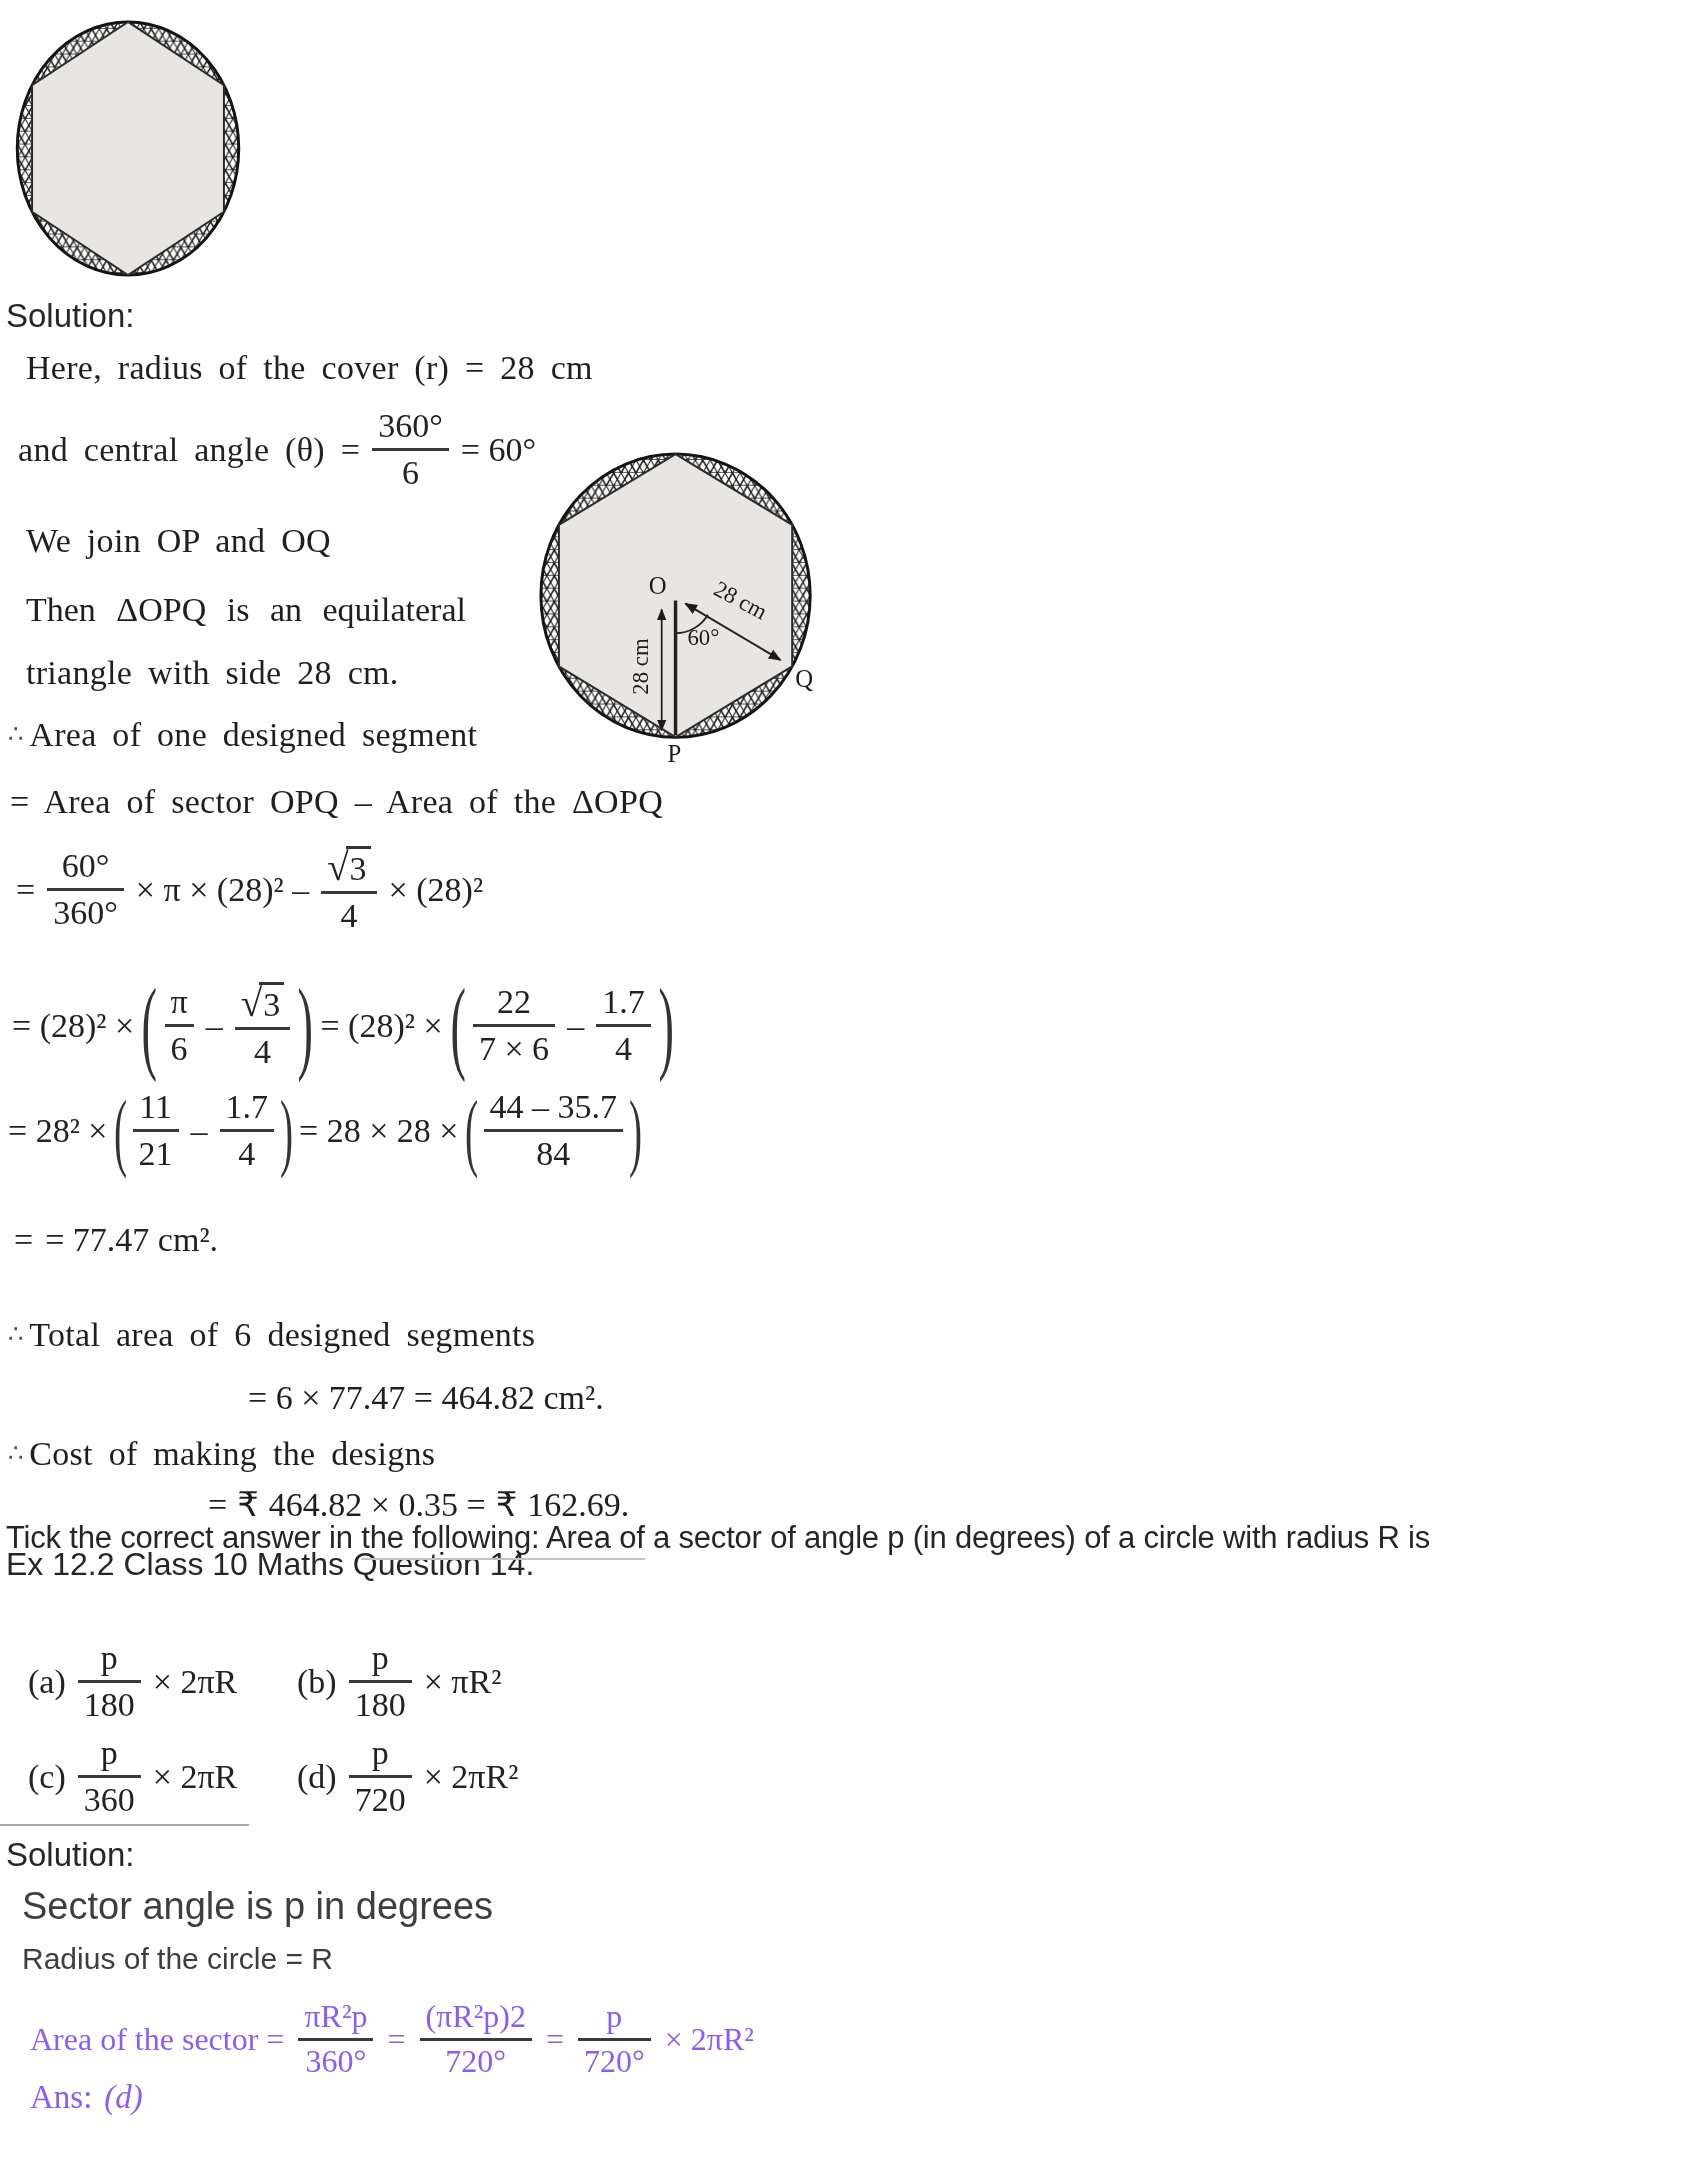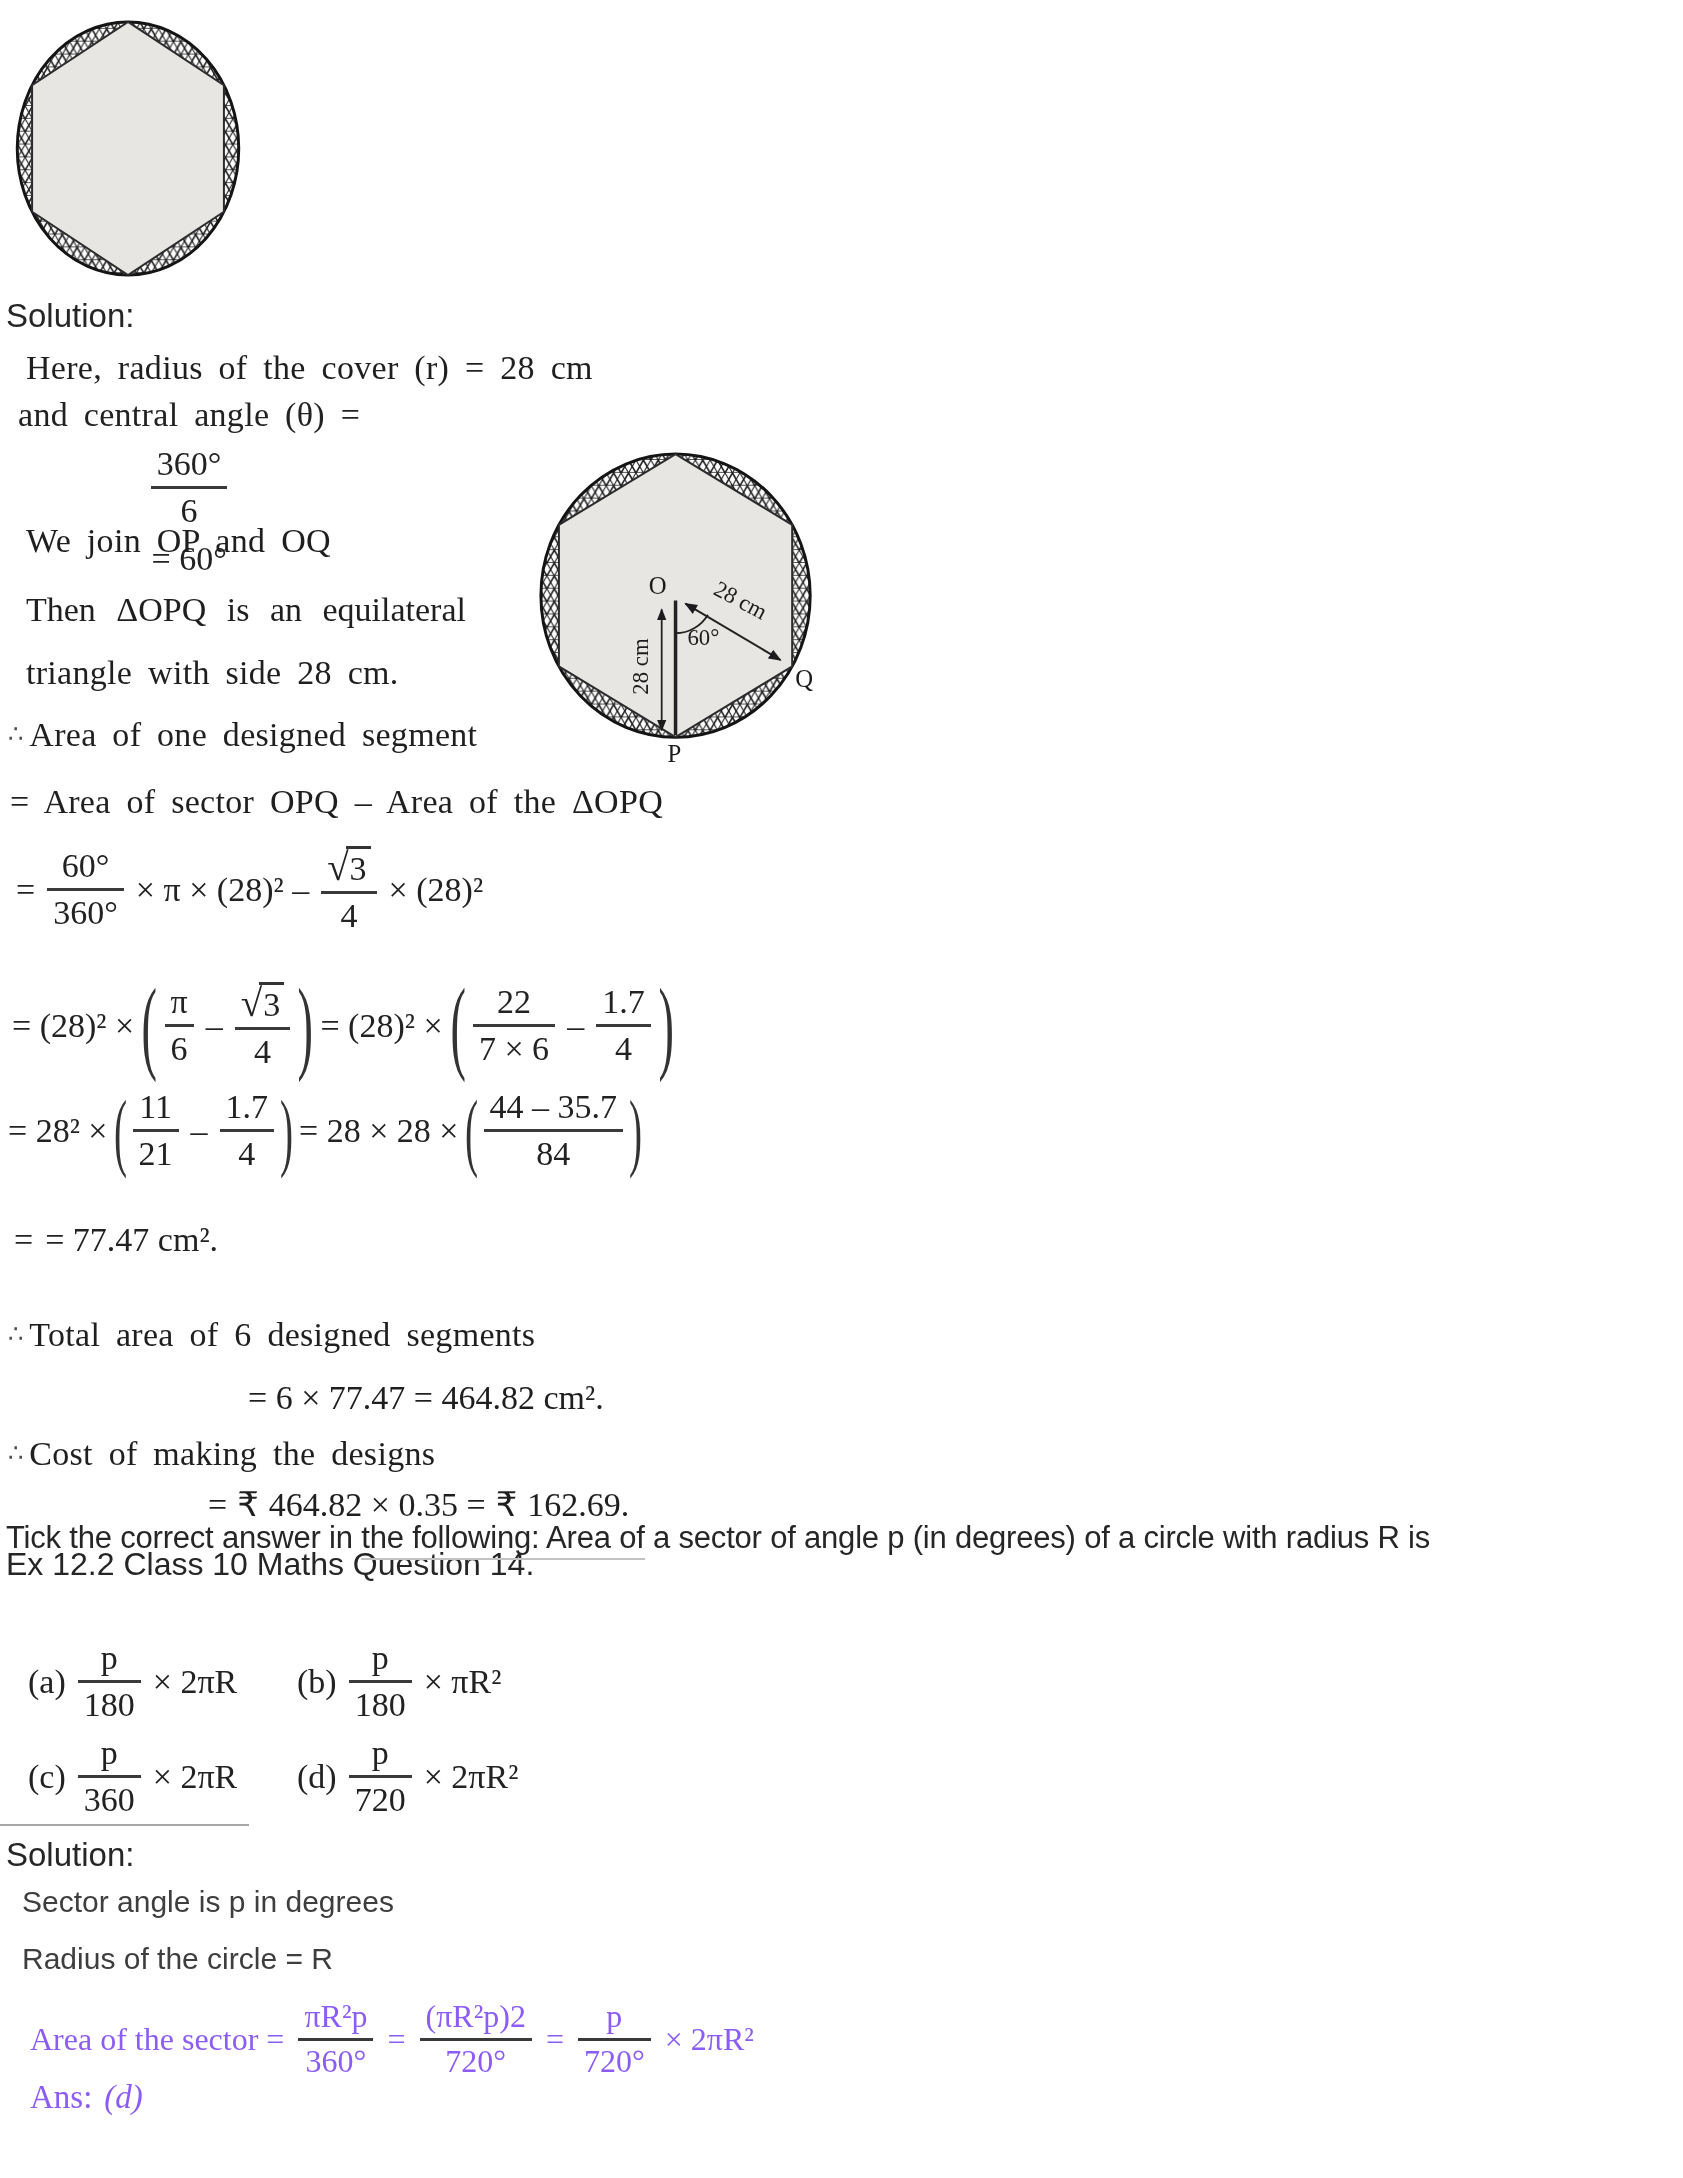--- a/index.html
+++ b/index.html
@@ -46,21 +46,21 @@
       </defs>
       <ellipse cx="119" cy="134" rx="112" ry="128" fill="url(#hx1)" stroke="#141414" stroke-width="3"></ellipse>
       <polygon points="119,6 216,70 216,198 119,262 22,198 22,70" fill="#e7e6e3" stroke="#2b2b2b" stroke-width="2"></polygon>
     </svg>
   </div>
 
   <div class="abs sans t33" style="left:6px;top:297px;">Solution:</div>
 
   <div class="abs serif t34 wide" style="left:26px;top:348px;">Here, radius of the cover (r) = 28 cm</div>
 
-  <div class="row serif eq" style="left:18px;top:396px;height:107px;flex-direction:column;">
+  <div class="row serif eq" style="left:18px;top:396px;height:107px;">
     <span class="wide">and central angle (θ) =</span>
     <span class="frac">
       <span class="num">360°</span>
       <span class="bar"></span>
       <span class="den">6</span>
     </span>
     <span>= 60°</span>
   </div>
 
   <div class="abs" style="left:532px;top:447px;width:297px;height:325px;">
@@ -239,21 +239,21 @@
     <span class="frac">
       <span class="num">p</span>
       <span class="bar"></span>
       <span class="den">720</span>
     </span>
     <span>× 2πR²</span>
   </div>
 
   <div class="divider" style="left:0px;top:1824px;width:249px;height:2px;"></div>
   <div class="abs sans t33" style="left:6px;top:1836px;">Solution:</div>
-  <div class="abs sans grayline" style="left:22px;top:1885px;font-size:30px;">Sector angle is p in degrees</div>
+  <div class="abs sans grayline" style="left:22px;top:1885px;font-size:38px;">Sector angle is p in degrees</div>
   <div class="abs sans grayline" style="left:22px;top:1942px;font-size:30px;">Radius of the circle = R</div>
 
   <div class="row serif bold" style="left:30px;top:1992px;height:95px;gap:14px;font-size:32px;">
     <span>Area of the sector =</span>
     <span class="frac">
       <span class="num">πR²p</span>
       <span class="bar"></span>
       <span class="den">360°</span>
     </span>
     <span>=</span>

